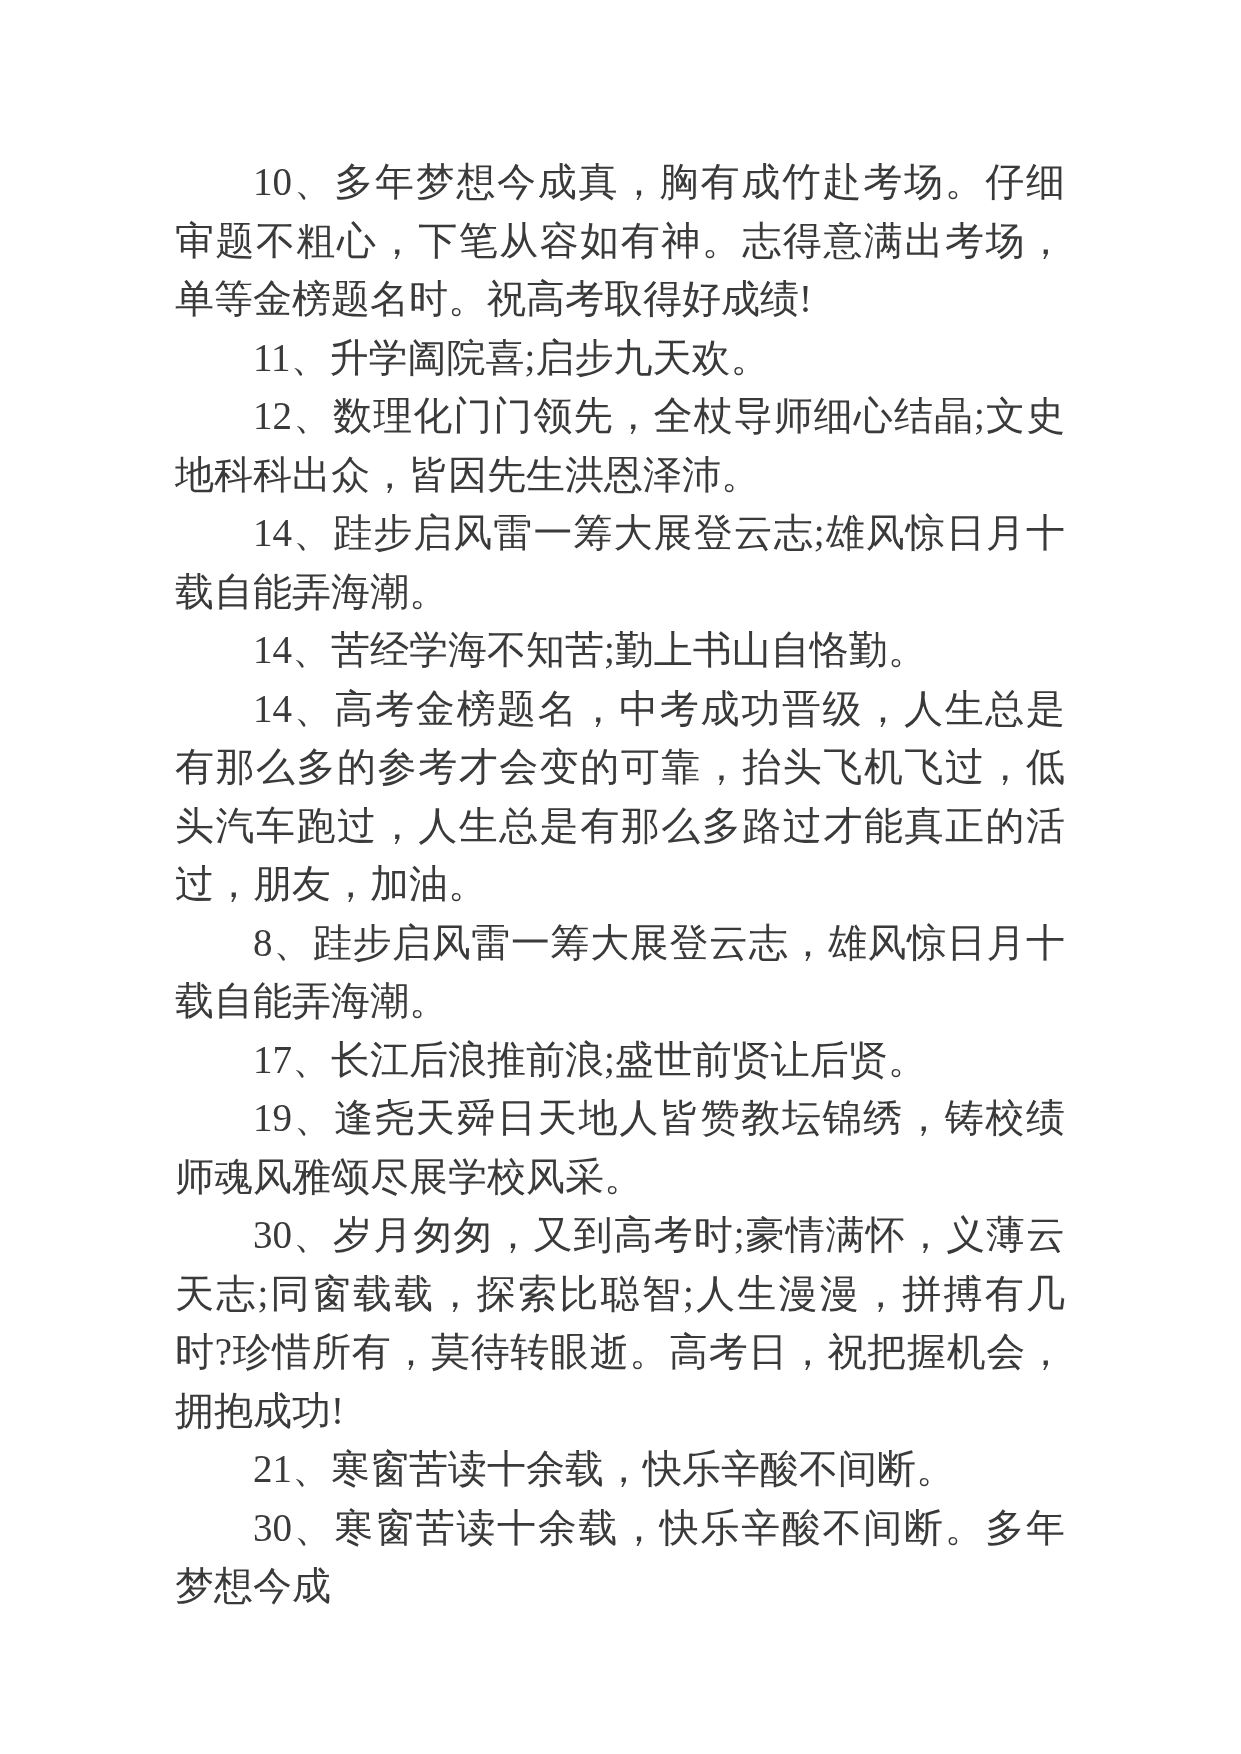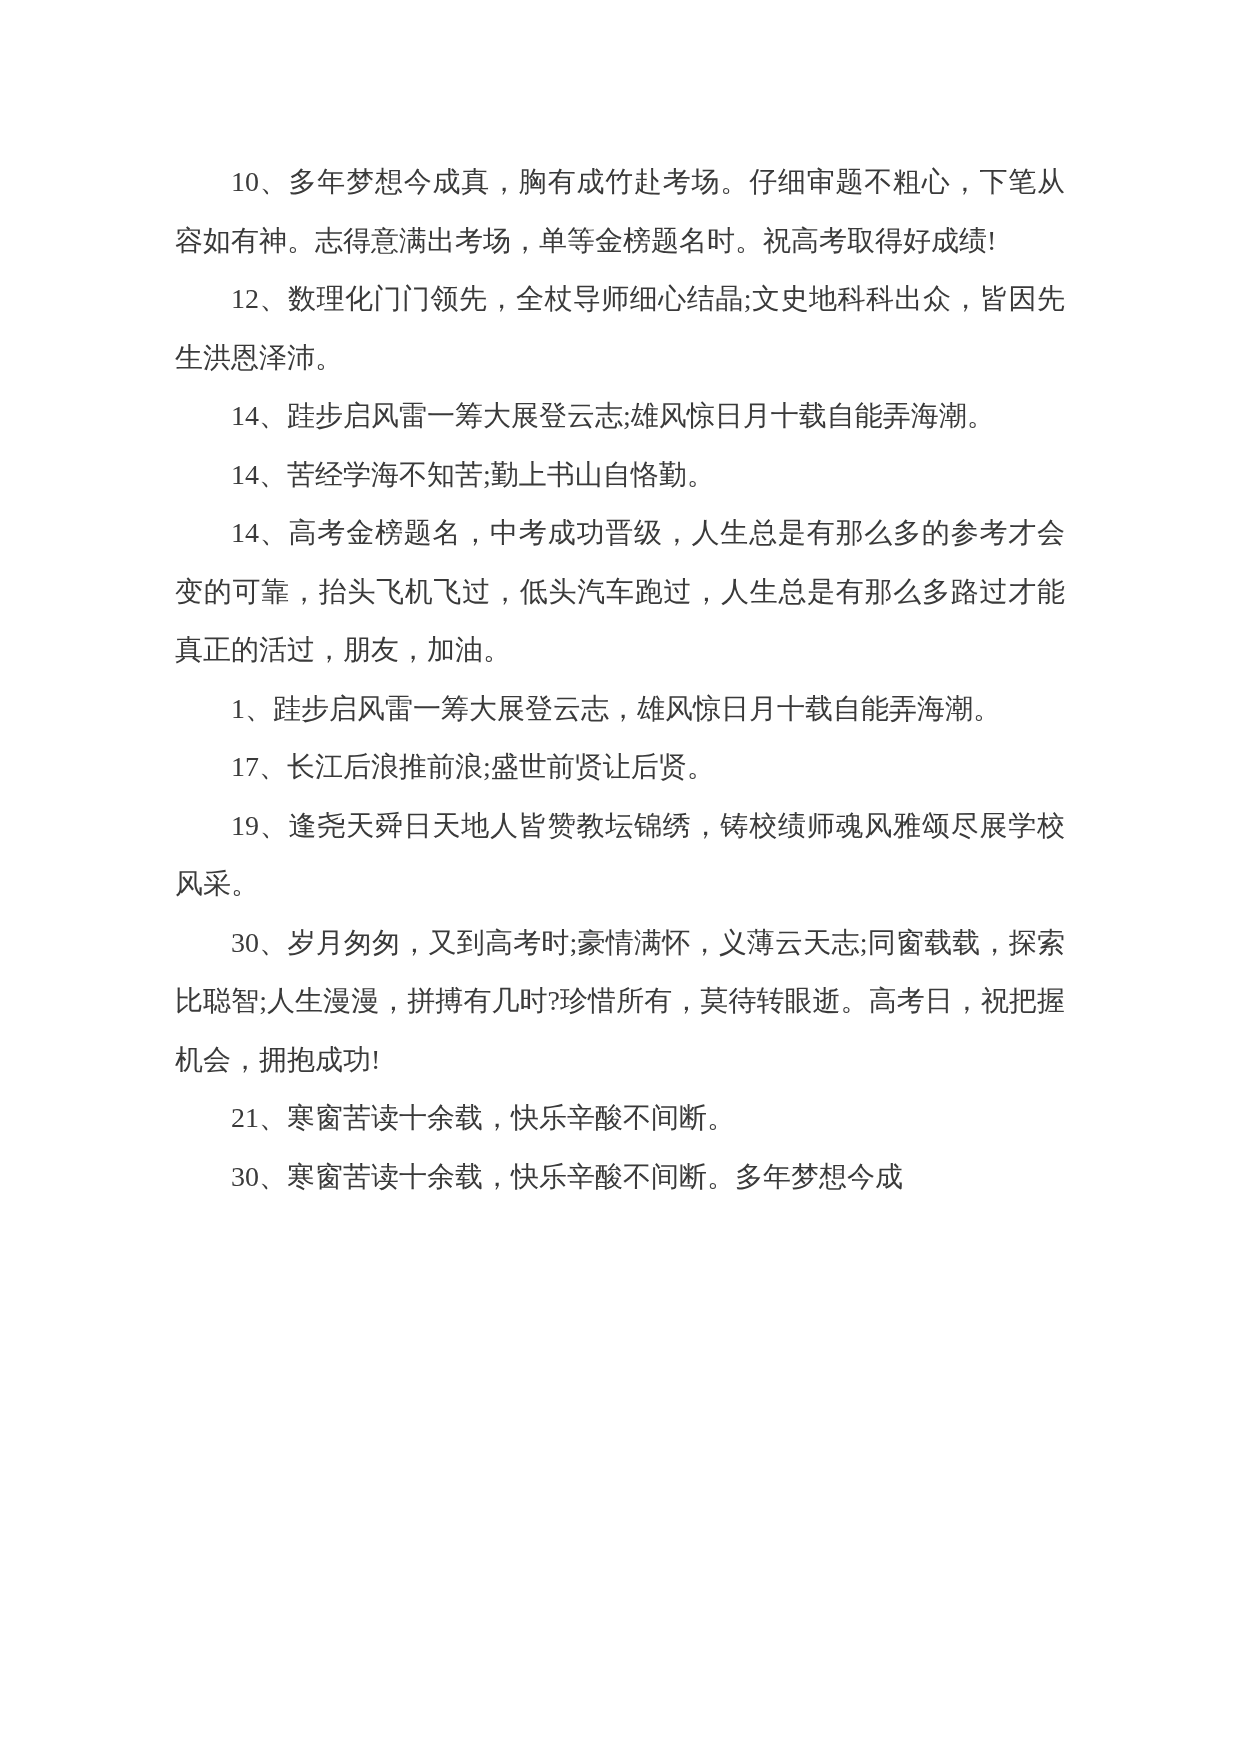--- a/index.html
+++ b/index.html
@@ -16,39 +16,40 @@
     box-sizing: border-box;
     width: 1241px;
     height: 1754px;
     background: #ffffff;
     padding: 153px 176px 0 175px;
   }
   .doc p {
     margin: 0;
     padding: 0;
     font-family: "Liberation Serif", "DejaVu Serif", serif;
-    font-size: 28px;
+    font-size: 39px;
     line-height: 58.5px;
     color: #3a3a3a;
     text-align: justify;
     text-justify: inter-ideograph;
     text-indent: 2em;
     word-break: break-all;
   }
 </style>
 </head>
 <body>
 
 <div class="page">
   <div class="doc">
     <p>10、多年梦想今成真，胸有成竹赴考场。仔细审题不粗心，下笔从容如有神。志得意满出考场，单等金榜题名时。祝高考取得好成绩!</p>
+    <p>11、升学阖院喜;启步九天欢。</p>
     <p>12、数理化门门领先，全杖导师细心结晶;文史地科科出众，皆因先生洪恩泽沛。</p>
     <p>14、跬步启风雷一筹大展登云志;雄风惊日月十载自能弄海潮。</p>
     <p>14、苦经学海不知苦;勤上书山自恪勤。</p>
     <p>14、高考金榜题名，中考成功晋级，人生总是有那么多的参考才会变的可靠，抬头飞机飞过，低头汽车跑过，人生总是有那么多路过才能真正的活过，朋友，加油。</p>
-    <p>1、跬步启风雷一筹大展登云志，雄风惊日月十载自能弄海潮。</p>
+    <p>8、跬步启风雷一筹大展登云志，雄风惊日月十载自能弄海潮。</p>
     <p>17、长江后浪推前浪;盛世前贤让后贤。</p>
     <p>19、逢尧天舜日天地人皆赞教坛锦绣，铸校绩师魂风雅颂尽展学校风采。</p>
     <p>30、岁月匆匆，又到高考时;豪情满怀，义薄云天志;同窗载载，探索比聪智;人生漫漫，拼搏有几时?珍惜所有，莫待转眼逝。高考日，祝把握机会，拥抱成功!</p>
     <p>21、寒窗苦读十余载，快乐辛酸不间断。</p>
     <p>30、寒窗苦读十余载，快乐辛酸不间断。多年梦想今成</p>
   </div>
 </div>
 
 </body></html>

